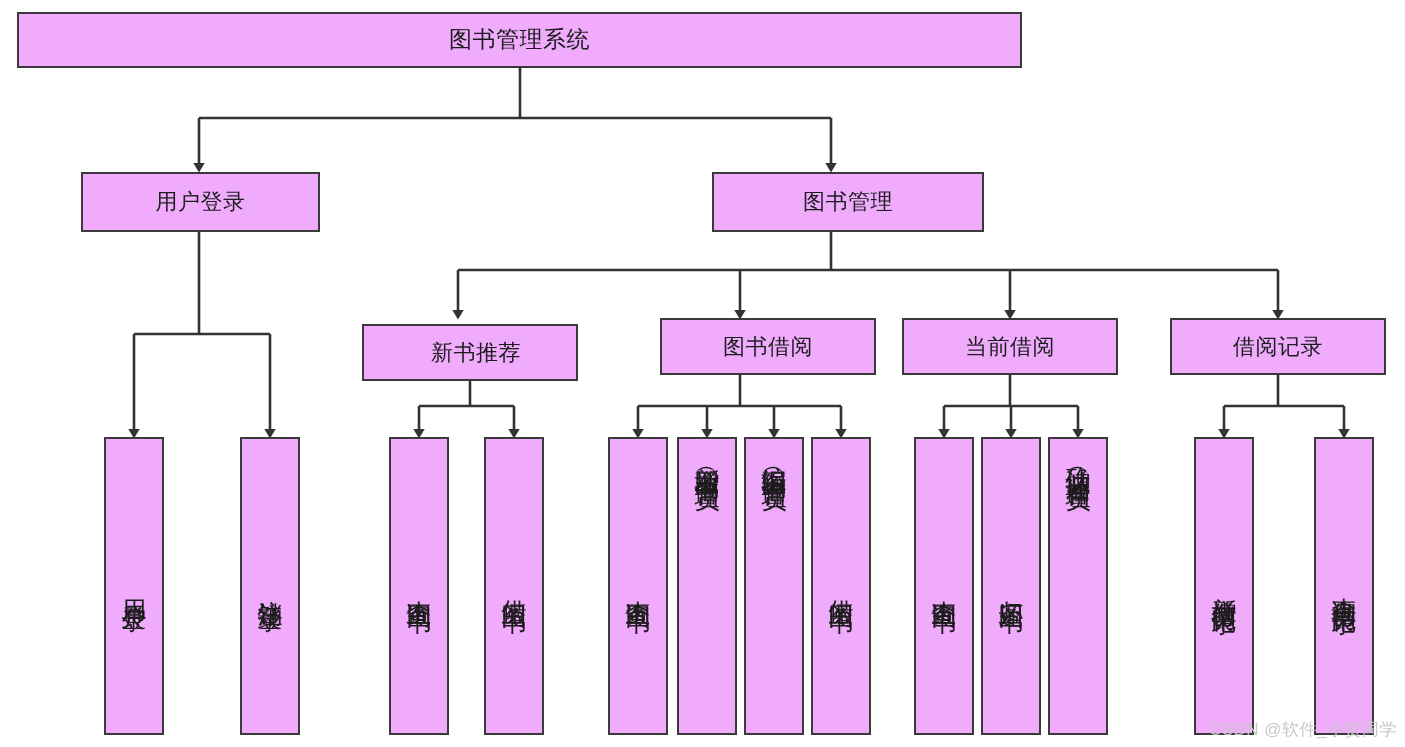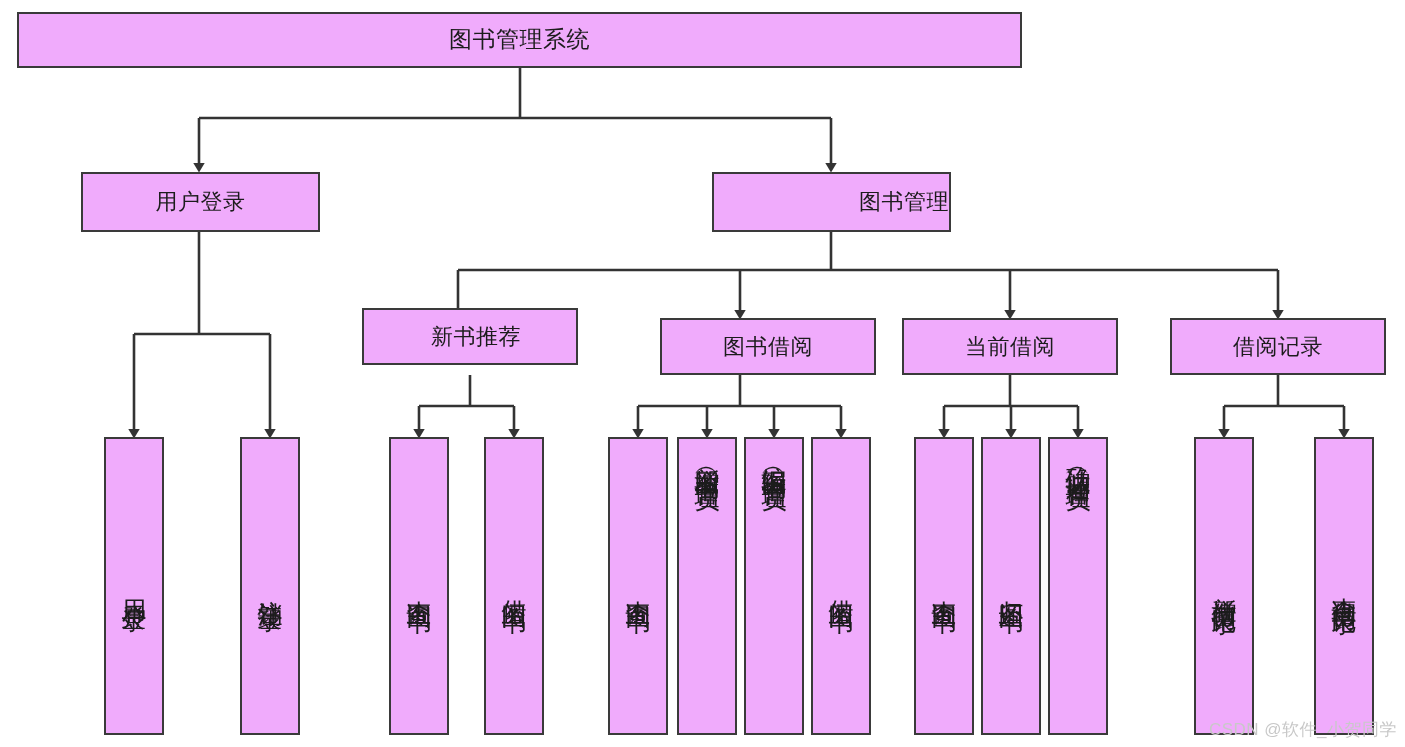--- a/index.html
+++ b/index.html
@@ -140,25 +140,25 @@
     </g>
   </svg>
 
   <div class="node horiz root" style="left:17px; top:12px; width:1005px; height:56px;">
     <span class="node-label">图书管理系统</span>
   </div>
 
   <div class="node horiz" style="left:81px; top:172px; width:239px; height:60px;">
     <span class="node-label">用户登录</span>
   </div>
-  <div class="node horiz" style="left:712px; top:172px; width:239px; height:60px;justify-content:flex-end;">
+  <div class="node horiz" style="left:712px; top:172px; width:272px; height:60px;">
     <span class="node-label">图书管理</span>
   </div>
 
-  <div class="node horiz" style="left:362px; top:308px; width:216px; height:57px;padding-left:12px;">
+  <div class="node horiz" style="left:362px; top:324px; width:216px; height:57px;padding-left:12px;">
     <span class="node-label">新书推荐</span>
   </div>
   <div class="node horiz" style="left:632px; top:318px; width:216px; height:57px;margin-left:28px;">
     <span class="node-label">图书借阅</span>
   </div>
   <div class="node horiz" style="left:902px; top:318px; width:216px; height:57px;">
     <span class="node-label">当前借阅</span>
   </div>
   <div class="node horiz" style="left:1170px; top:318px; width:216px; height:57px;">
     <span class="node-label">借阅记录</span>

